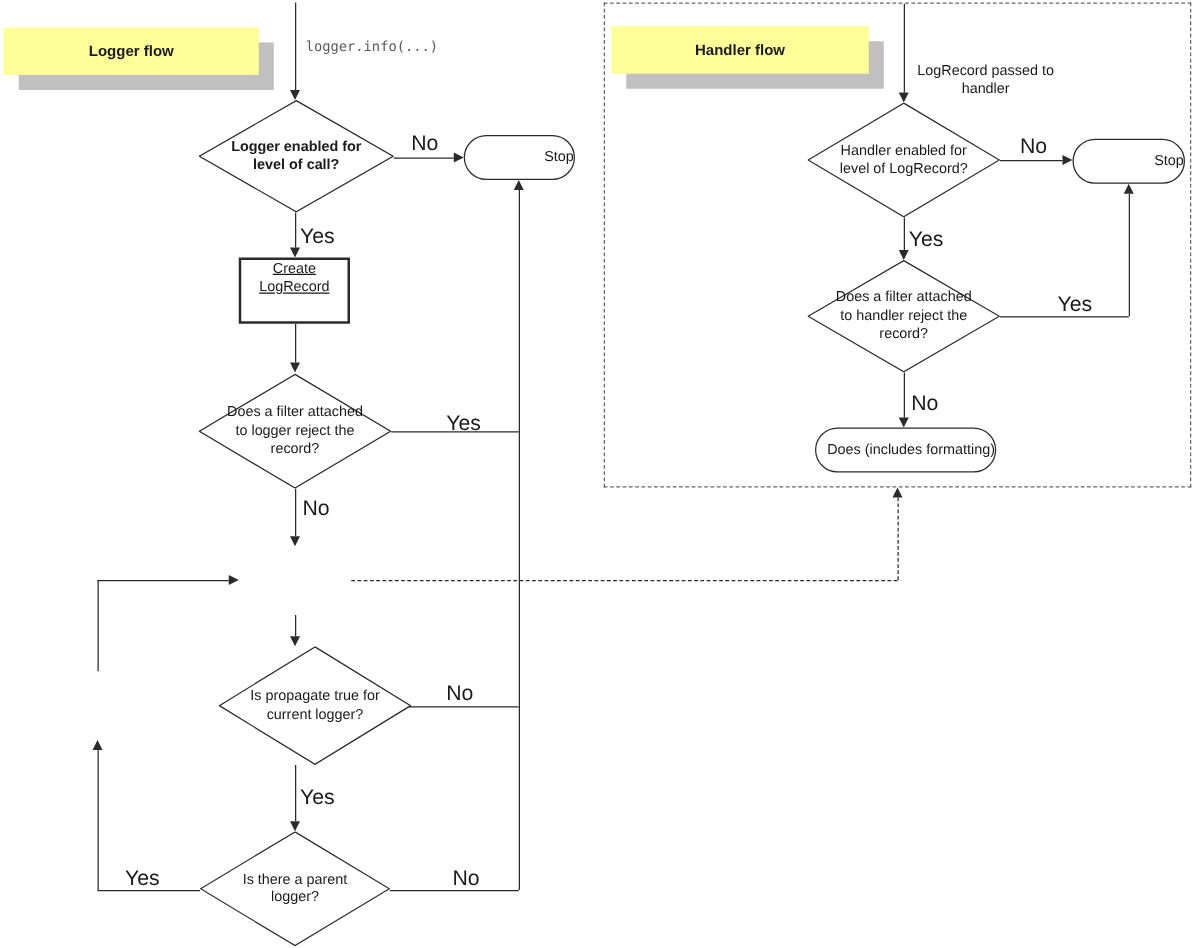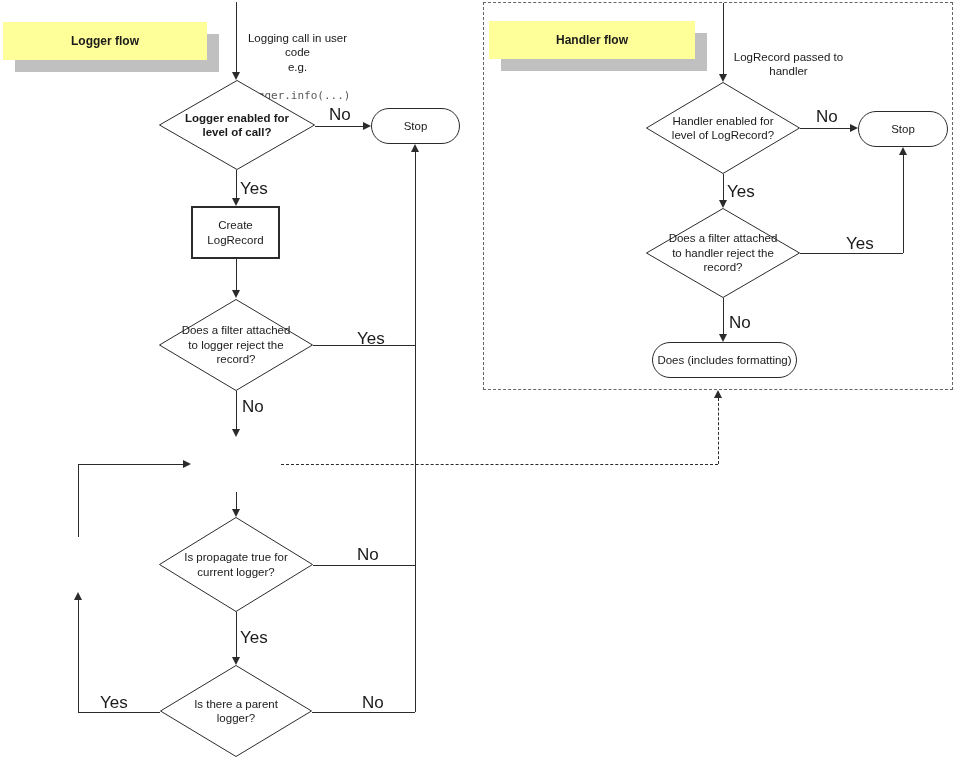--- a/index.html
+++ b/index.html
@@ -16,24 +16,24 @@
   .vline{position:absolute;width:0;border-left:1px solid var(--line);}
   .hdash{position:absolute;height:0;border-top:1px dashed var(--line);}
   .vdash{position:absolute;width:0;border-left:1px dashed var(--line);}
 
   .arr{position:absolute;width:0;height:0;}
   .arr.d{border-left:4px solid transparent;border-right:4px solid transparent;border-top:8px solid var(--line);}
   .arr.u{border-left:4px solid transparent;border-right:4px solid transparent;border-bottom:8px solid var(--line);}
   .arr.r{border-top:4px solid transparent;border-bottom:4px solid transparent;border-left:8px solid var(--line);}
 
   .box{position:absolute;background:#fff;border:2px solid var(--line);box-sizing:border-box;
-       display:flex;align-items:center;justify-content:center;text-align:center;
-       font-size:11.5px;line-height:15px;white-space:pre-line;}
+       display:flex;align-items:flex-start;justify-content:center;text-align:center;
+       font-size:11.5px;line-height:15px;white-space:pre-line;text-decoration:underline;}
   .stadium{position:absolute;background:#fff;border:1.5px solid var(--line);box-sizing:border-box;
-       border-radius:18px;display:flex;align-items:center;justify-content:center;text-align:center;
+       border-radius:18px;display:flex;align-items:center;justify-content:flex-end;text-align:center;
        font-size:11.5px;}
   .diamond{position:absolute;}
   .diamond svg{position:absolute;left:0;top:0;}
   .dtext{position:absolute;left:0;top:0;right:0;bottom:0;display:flex;align-items:center;justify-content:center;
        text-align:center;font-size:11.5px;line-height:14.5px;white-space:pre-line;}
   .lbl{position:absolute;font-size:17px;}
   .note{position:absolute;background:var(--note-bg);box-shadow:12px 12px 0 var(--note-shadow);
        display:flex;align-items:center;justify-content:center;font-weight:bold;font-size:12px;}
   .entrytext{position:absolute;text-align:center;font-size:11.5px;line-height:14.5px;white-space:pre-line;}
   .code{font-family:"DejaVu Sans Mono","Liberation Mono",monospace;font-size:11px;color:var(--code);white-space:pre;}
@@ -105,23 +105,20 @@
   <div class="arr d" style="left:719px;top:334px;"></div>
 
   <div class="note" style="left:3px;top:22px;width:204px;height:38px;">
     <span>Logger flow</span>
   </div>
   <div class="note" style="left:489px;top:21px;width:206px;height:38px;">
     <span>Handler flow</span>
   </div>
 
   <div class="entrytext" style="left:235px;top:16px;width:125px;">
-    <div>Logging call in user
-code
-e.g.</div>
     <div class="code">logger.info(...)</div>
   </div>
 
   <div class="entrytext" style="left:726px;top:35px;width:125px;">
     <div>LogRecord passed to
 handler</div>
   </div>
 
   <div class="diamond" style="left:159px;top:80px;width:156px;height:90px;font-weight:bold;">
     <svg width="156" height="90">
@@ -143,21 +140,21 @@
   <div class="diamond" style="left:159px;top:299px;width:154px;height:92px;">
     <svg width="154" height="92">
       <polygon points="77,0.5 153.5,46 77,91.5 0.5,46" fill="#ffffff" stroke="#2b2b2b" stroke-width="1"></polygon>
     </svg>
     <div class="dtext">Does a filter attached
 to logger reject the
 record?</div>
   </div>
 
 
-  <div class="diamond" style="left:159px;top:517px;width:154px;height:95px;">
+  <div class="diamond" style="left:175px;top:517px;width:154px;height:95px;">
     <svg width="154" height="95">
       <polygon points="77,0.5 153.5,47.5 77,94.5 0.5,47.5" fill="#ffffff" stroke="#2b2b2b" stroke-width="1"></polygon>
     </svg>
     <div class="dtext">Is propagate true for
 current logger?</div>
   </div>
 
 
   <div class="diamond" style="left:160px;top:665px;width:152px;height:92px;">
     <svg width="152" height="92">

